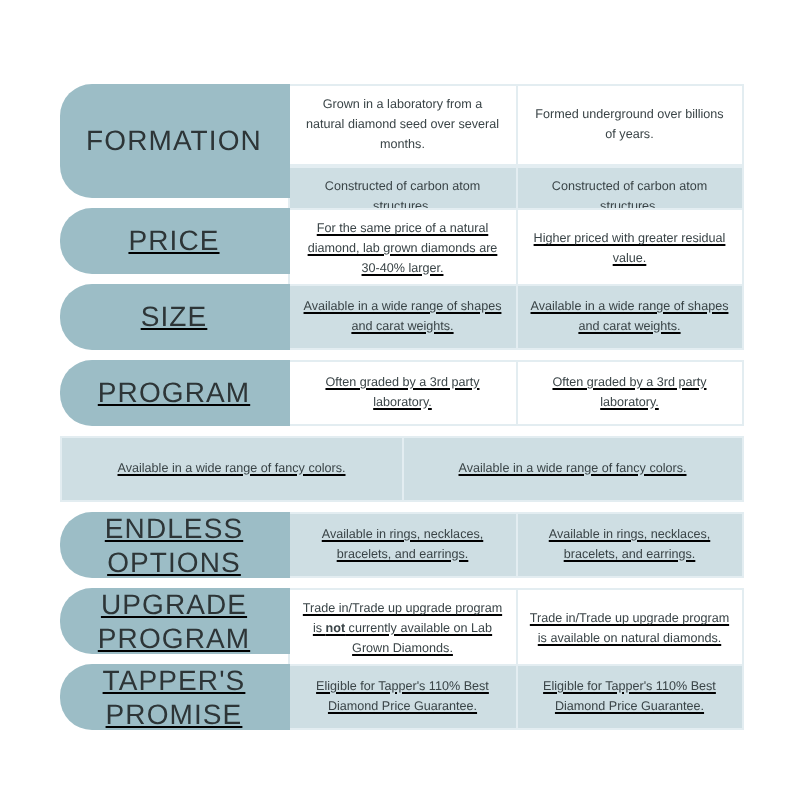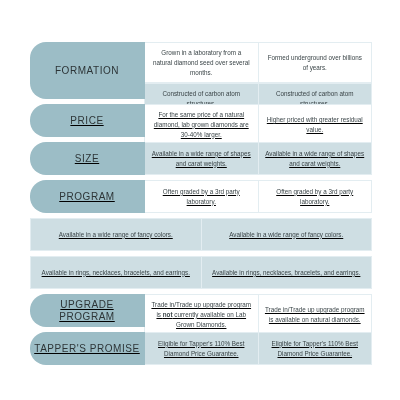--- a/index.html
+++ b/index.html
@@ -43,21 +43,21 @@
   .label-cell::after {
     content: "";
     position: absolute;
     right: -1px;
     top: 0;
     bottom: 0;
     width: 2px;
     background: #9cbdc6;
   }
   .label-text {
-    font-size: 10px;
+    font-size: 14px;
     letter-spacing: 0.55px;
     color: #2d3537;
     text-align: center;
     line-height: 1.15;
     font-weight: 400;
   }
 
   
   .data-stack {
     flex: 1 1 auto;
@@ -177,20 +177,23 @@
           <div class="cell tint">
             <span class="cell-text">Available in a wide range of fancy colors.</span>
           </div>
           <div class="cell tint">
             <span class="cell-text">Available in a wide range of fancy colors.</span>
           </div>
         </div>
       </div>
     </div>
     <div class="row h-std">
+      <div class="label-cell">
+        <span class="label-text">ENDLESS OPTIONS</span>
+      </div>
       <div class="data-stack">
         <div class="subrow">
           <div class="cell tint">
             <span class="cell-text">Available in rings, necklaces, bracelets, and earrings.</span>
           </div>
           <div class="cell tint">
             <span class="cell-text">Available in rings, necklaces, bracelets, and earrings.</span>
           </div>
         </div>
       </div>

